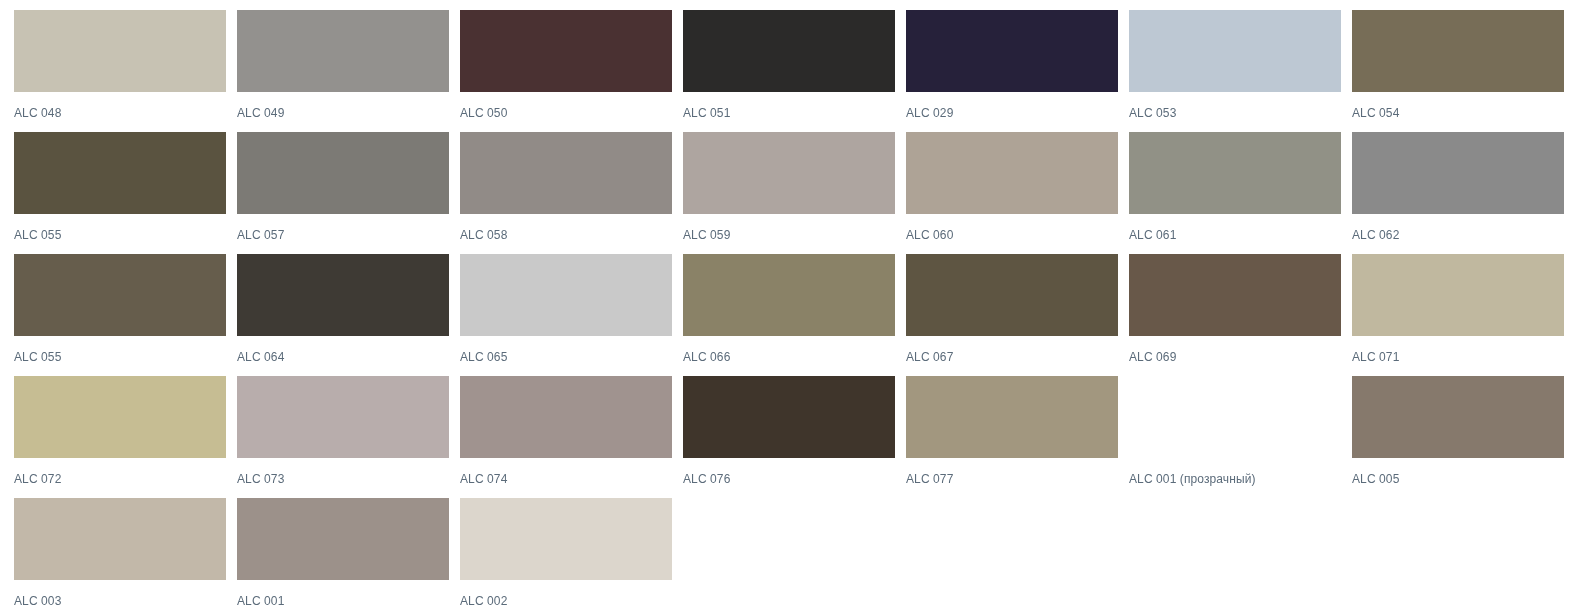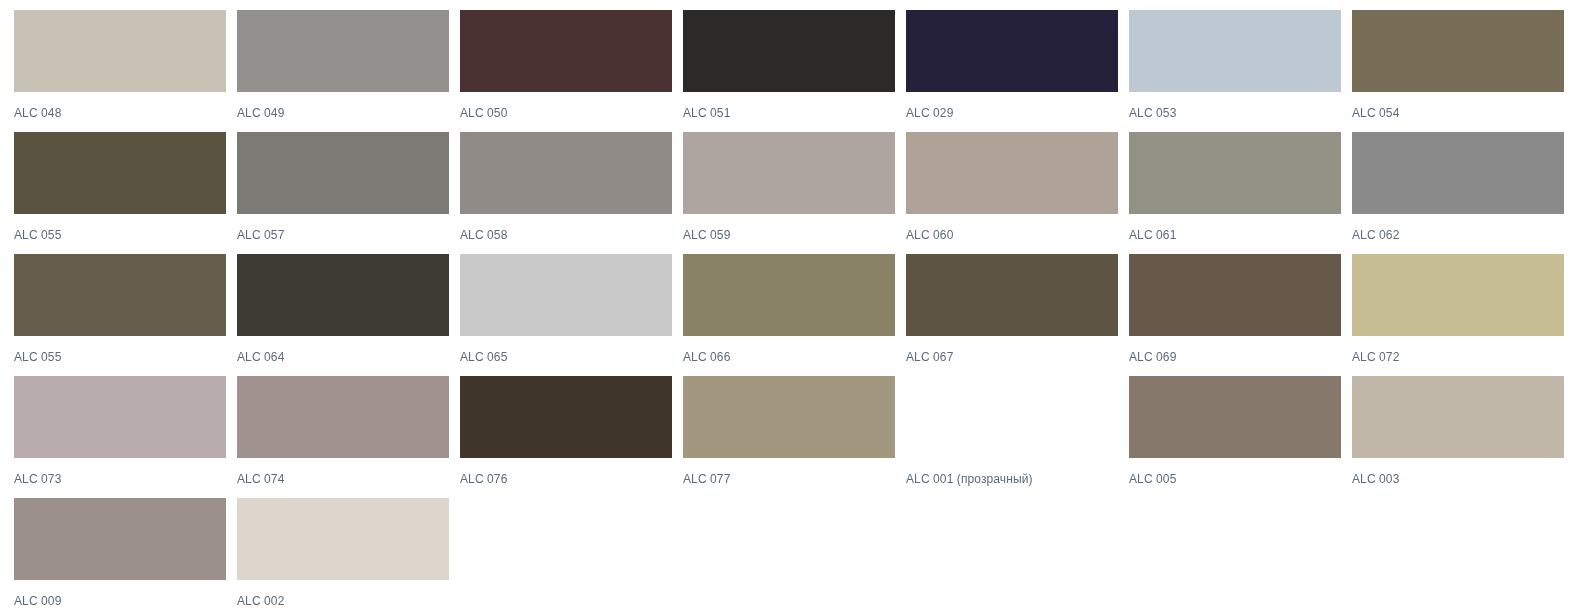--- a/index.html
+++ b/index.html
@@ -128,20 +128,24 @@
     </div>
     <div class="swatch-cell">
       <div class="swatch-chip" style="background: rgb(94, 85, 66);"></div>
       <div class="swatch-label">ALC 067</div>
     </div>
     <div class="swatch-cell">
       <div class="swatch-chip" style="background: rgb(104, 88, 73);"></div>
       <div class="swatch-label">ALC 069</div>
     </div>
     <div class="swatch-cell">
+      <div class="swatch-chip" style="background: rgb(192, 184, 159);"></div>
+      <div class="swatch-label">ALC 071</div>
+    </div>
+    <div class="swatch-cell">
       <div class="swatch-chip" style="background: rgb(198, 189, 147);"></div>
       <div class="swatch-label">ALC 072</div>
     </div>
     <div class="swatch-cell">
       <div class="swatch-chip" style="background: rgb(184, 173, 172);"></div>
       <div class="swatch-label">ALC 073</div>
     </div>
     <div class="swatch-cell">
       <div class="swatch-chip" style="background: rgb(160, 147, 143);"></div>
       <div class="swatch-label">ALC 074</div>
@@ -161,19 +165,19 @@
     <div class="swatch-cell">
       <div class="swatch-chip" style="background: rgb(134, 121, 108);"></div>
       <div class="swatch-label">ALC 005</div>
     </div>
     <div class="swatch-cell">
       <div class="swatch-chip" style="background: rgb(194, 184, 169);"></div>
       <div class="swatch-label">ALC 003</div>
     </div>
     <div class="swatch-cell">
       <div class="swatch-chip" style="background: rgb(156, 145, 138);"></div>
-      <div class="swatch-label">ALC 009</div>
+      <div class="swatch-label">ALC 001</div>
     </div>
     <div class="swatch-cell">
       <div class="swatch-chip" style="background: rgb(220, 214, 204);"></div>
       <div class="swatch-label">ALC 002</div>
     </div>
   </main>
 
 </body></html>

